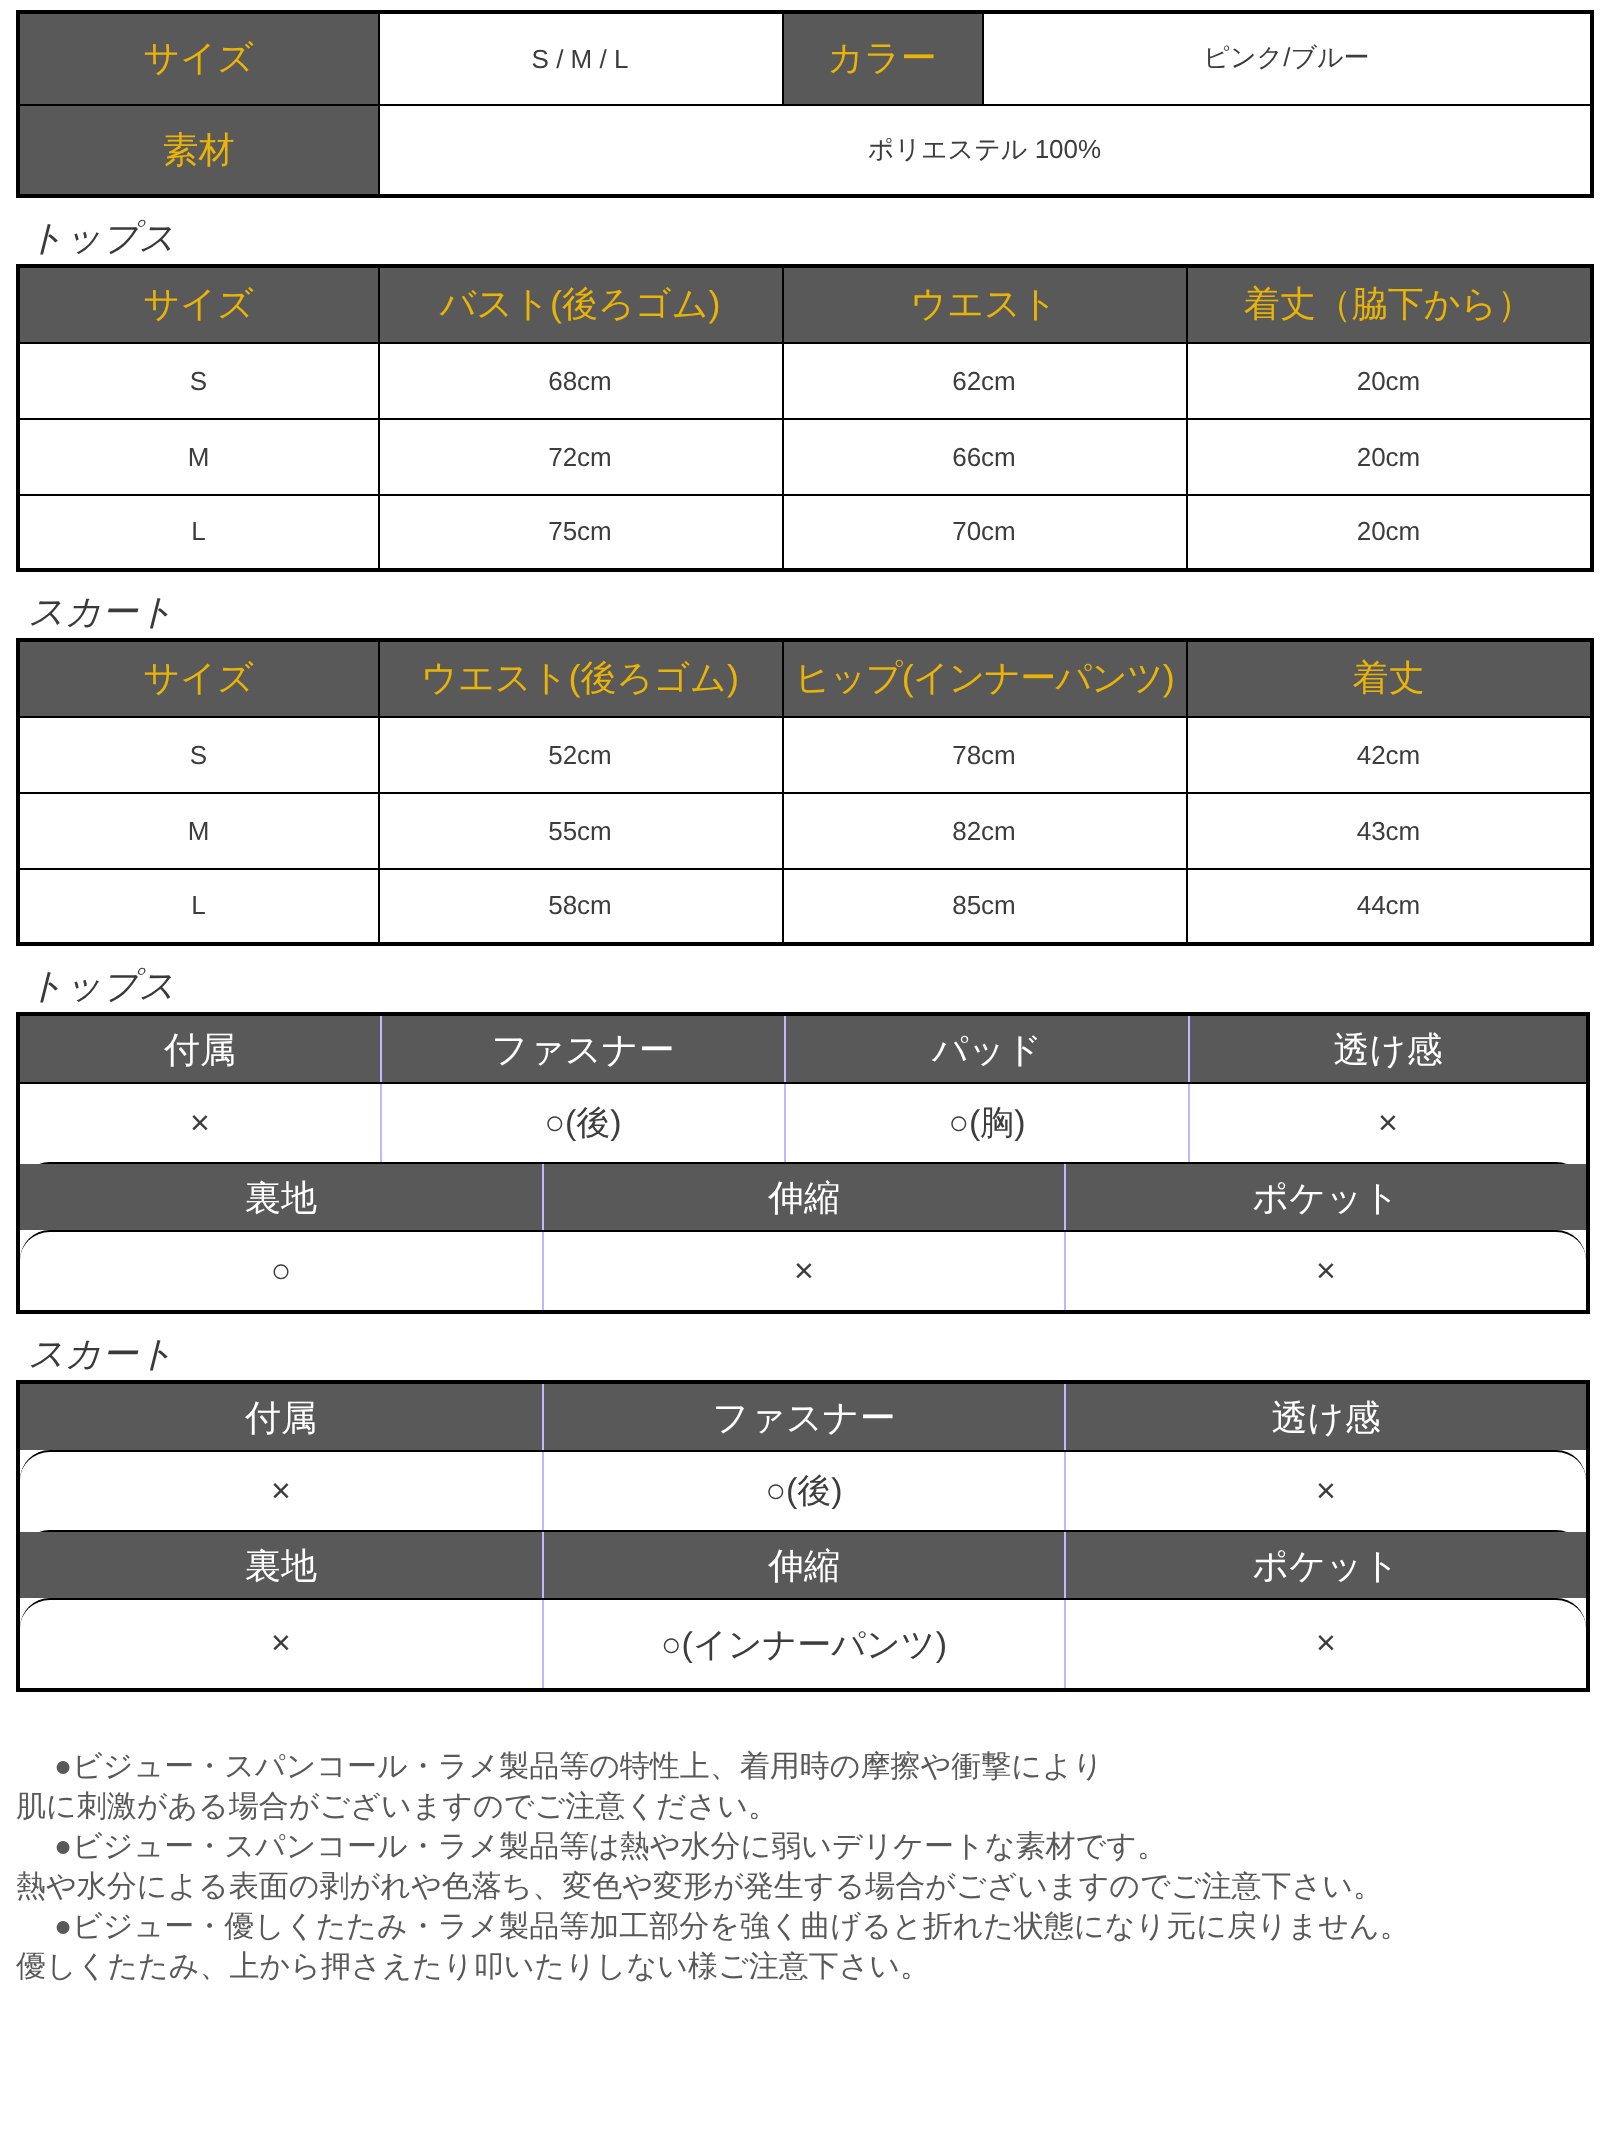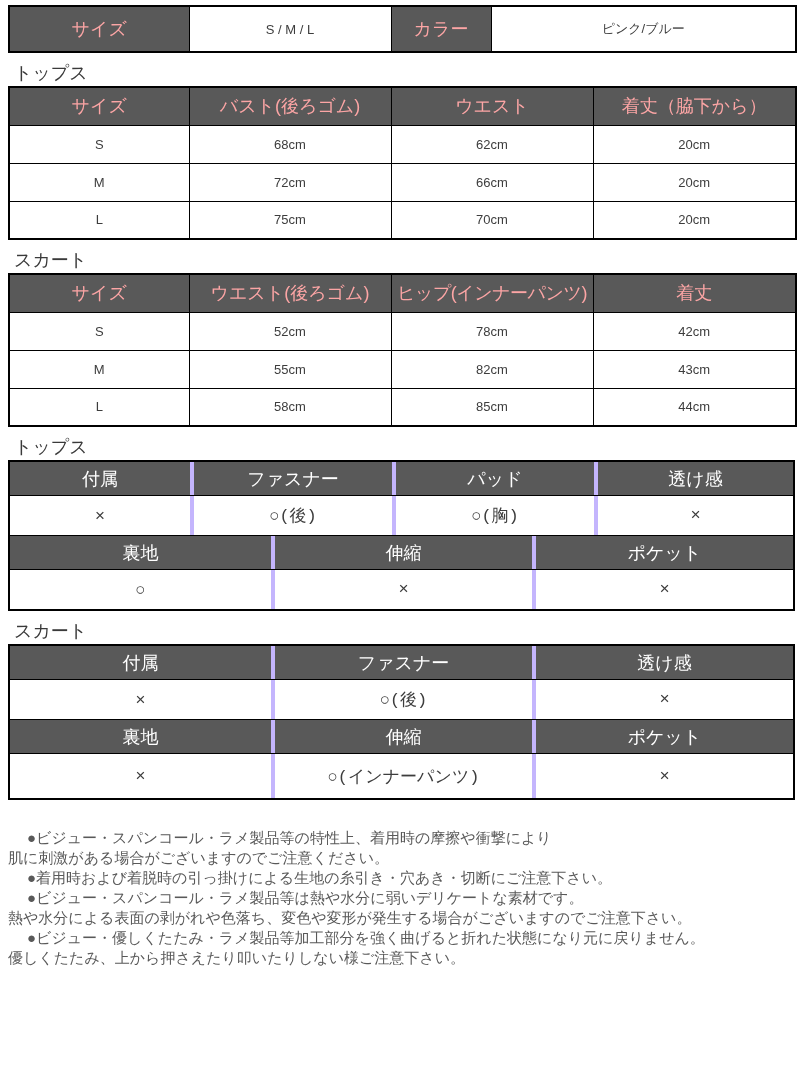--- a/index.html
+++ b/index.html
@@ -21,50 +21,51 @@
   table.spec th, table.spec td {
     border:1px solid #000;
     text-align:center;
     vertical-align:middle;
     padding:0;
     overflow:hidden;
     white-space:nowrap;
   }
   table.spec th {
     background:#595959;
-    color:#fca5a5;
+    color:#eab308;
     font-weight:normal;
     font-size:18px;
   }
   table.spec td { color:#3d3d3d; font-size:13px; }
   .t-summary tr { height:46px; }
   .t-summary td { font-size:18px; }
   .t-size tr.hrow { height:38px; }
   .t-size tr.drow { height:38px; }
   .small-h { font-size:14px; letter-spacing:-0.5px; }
 
   
   .seclabel {
     font-size:18px;
     color:#3a3a3a;
     margin:9px 0 2px 6px;
     line-height:22px;
+    font-style:italic;
   }
 
   
   .fblock { width:783px; border:2px solid #000; }
   .frow { display:grid; }
   .frow + .frow { border-top:1px solid #000; }
   .g4 { grid-template-columns:180px 202px 202px auto; }
-  .g3 { grid-template-columns:261px 261px auto; }
+  .g3 { grid-template-columns:261px 261px auto;border-radius:15px; }
   .frow > div {
     display:flex; align-items:center; justify-content:center;
     white-space:nowrap; overflow:hidden;
   }
-  .frow > div + div { border-left:4px solid #c4b5fd;font-family:Liberation Mono, monospace; }
+  .frow > div + div { border-left:1px solid #c4b5fd; }
   .fh { background:#595959; color:#ffffff; font-size:18px; height:33px; }
   .fv { color:#3d3d3d; font-size:17px; height:39px; }
   .rtall > div.fv { height:44px; }
 
   
   .notes { margin-top:28px; color:#595959; font-size:15px; line-height:20px; }
   .note-line { white-space:nowrap; }
   .nt { margin-left:28px; }
   .nb { margin-left:19px; }
   .nc { margin-left:0; }
@@ -81,20 +82,24 @@
         <col style="width:100px">
         <col style="width:305px">
       </colgroup>
     <tbody>
         <tr>
       <th>サイズ</th>
       <td>S / M / L</td>
       <th>カラー</th>
       <td>ピンク/ブルー</td>
     </tr>
+    <tr>
+      <th>素材</th>
+      <td colspan="3">ポリエステル 100%</td>
+    </tr>
   </tbody>
     </table>
 
   <div class="seclabel">トップス</div>
   <table class="spec t-size">
     <colgroup>
         <col style="width:180px">
         <col style="width:202px">
         <col style="width:202px">
         <col style="width:203px">
@@ -209,21 +214,20 @@
     <div class="frow g3 rtall">
       <div class="fv">×</div>
       <div class="fv">○(インナーパンツ)</div>
       <div class="fv">×</div>
     </div>
   </div>
 
   <div class="notes">
     <div class="note-line nb">●ビジュー・スパンコール・ラメ製品等の特性上、着用時の摩擦や衝撃により</div>
     <div class="note-line nc">肌に刺激がある場合がございますのでご注意ください。</div>
-    <div class="note-line nb">●着用時および着脱時の引っ掛けによる生地の糸引き・穴あき・切断にご注意下さい。</div>
     <div class="note-line nb">●ビジュー・スパンコール・ラメ製品等は熱や水分に弱いデリケートな素材です。</div>
     <div class="note-line nc">熱や水分による表面の剥がれや色落ち、変色や変形が発生する場合がございますのでご注意下さい。</div>
     <div class="note-line nb">●ビジュー・優しくたたみ・ラメ製品等加工部分を強く曲げると折れた状態になり元に戻りません。</div>
     <div class="note-line nc">優しくたたみ、上から押さえたり叩いたりしない様ご注意下さい。</div>
 
   </div>
 
 </div>
 
 </body></html>

